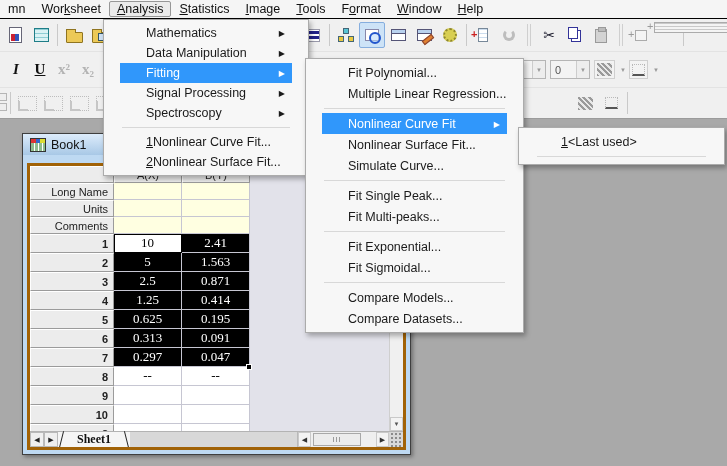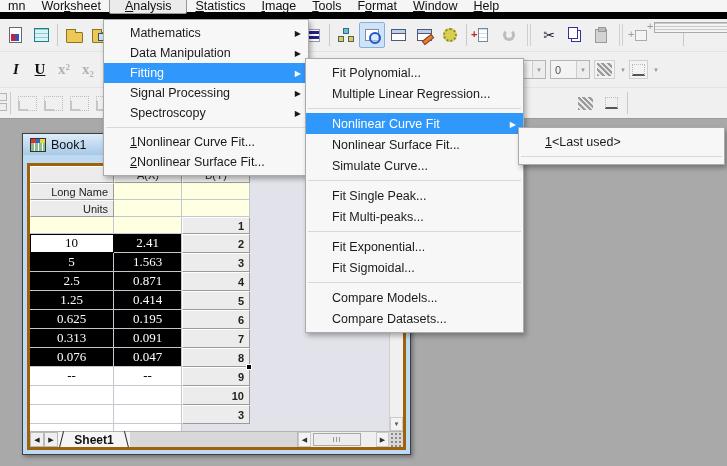--- a/index.html
+++ b/index.html
@@ -5,25 +5,25 @@
   * { box-sizing: border-box; margin: 0; padding: 0; }
   html, body { width: 727px; height: 466px; }
   body {
     position: relative; overflow: hidden;
     font-family: "Liberation Sans", sans-serif;
     background: #a9a9a9; font-size: 12px; color: #111;
   }
   
   .menubar {
     position: absolute; top: 0; left: 0; right: 0; height: 19px;
-    background: #f5f5f5; border-bottom: 7px solid #000000;
+    background: #f5f5f5; border-bottom: 1px solid #000000;
     display: flex; align-items: center; font-size: 12.5px; z-index: 6;
   }
   .mitem { padding: 1px 8px; white-space: nowrap; }
-  .mitem.active { border: 1px solid #979797; background: #ebebeb; border-radius: 2px; padding: 0 15px; }
+  .mitem.active { border: 1px solid #979797; background: #ebebeb; border-radius: 2px; padding: 0 7px; }
   .u { text-decoration: underline; }
   
   .tbzone { position: absolute; top: 19px; left: 0; right: 0; height: 100px; background: #f0f0f0; border-bottom: 1px solid #9b9b9b; z-index: 1; }
   .tbrow { position: absolute; left: 0; right: 0; display: flex; align-items: center; }
   .row1 { top: 0; height: 33px; border-bottom: 1px solid #e3e3e3; }
   .row2 { top: 33px; height: 36px; border-bottom: 1px solid #e3e3e3; }
   .row3 { top: 69px; height: 30px; }
   .tgroup { position: absolute; top: 0; bottom: 0; display: flex; align-items: center; }
   .tbtn { width: 26px; height: 26px; display: flex; align-items: center; justify-content: center; position: relative; flex: none; }
   .tbtn.pressed { background: #cde3f7; border: 1px solid #86aede; border-radius: 2px; }
@@ -92,32 +92,32 @@
   .cell.yellow { background: #ffffe1; }
   .cell.sel { background: #000; color: #fff; }
   .cell.active { background: #fff; color: #000; outline: 1px solid #000; outline-offset: -1px; }
   .sel-handle { position: absolute; left: 216px; top: 198px; width: 6px; height: 6px; background: #000; border: 1px solid #fff; }
   .vscroll { position: absolute; right: 0; top: 0; bottom: 16px; width: 14px; background: #f0f0f0; border-left: 1px solid #cfcfcf; }
   .vbtn { position: absolute; left: 0; right: 0; height: 14px; background: #f3f3f3; border: 1px solid #c9c9c9; display: flex; align-items: center; justify-content: center; font-size: 6px; color: #555; }
   .vbtn.top { top: 0; } .vbtn.bot { bottom: 0; }
   .vthumb { position: absolute; left: 1px; right: 1px; top: 15px; height: 64px; background: #dcdcdc; border: 1px solid #aeaeae; }
   .bottom { position: absolute; left: 0; right: 0; bottom: 0; height: 16px; background: #d8d8d8; border-top: 1px solid #b3b3b3; display: flex; align-items: stretch; }
   .tabnav { width: 14px; background: #efefef; border: 1px solid #b9b9b9; display: flex; align-items: center; justify-content: center; font-size: 7px; color: #222; flex: none; }
-  .sheettab { width: 72px; background: #f5f5f5; position: relative; display: flex; align-items: center; justify-content: center; font-family: Liberation Sans, sans-serif; font-weight: bold; font-size: 12px; flex: none; }
+  .sheettab { width: 72px; background: #f5f5f5; position: relative; display: flex; align-items: center; justify-content: center; font-family: Liberation Serif, serif; font-weight: bold; font-size: 12px; flex: none; }
   .sheettab::before { content: ""; position: absolute; left: 3px; top: -1px; bottom: -1px; width: 1px; background: #222; transform: rotate(14deg); }
   .sheettab::after { content: ""; position: absolute; right: 3px; top: -1px; bottom: -1px; width: 1px; background: #222; transform: rotate(-14deg); }
   .tabspace { flex: 1; background: #d8d8d8; }
   .hscroll { width: 92px; display: flex; background: #efefef; border-left: 1px solid #b9b9b9; flex: none; }
   .hbtn { width: 13px; display: flex; align-items: center; justify-content: center; font-size: 7px; color: #333; background: #f3f3f3; border: 1px solid #c9c9c9; flex: none; }
   .htrack { flex: 1; position: relative; }
   .hthumb { position: absolute; left: 2px; top: 1px; bottom: 1px; width: 48px; background: #ececec; border: 1px solid #a8a8a8; }
   .hthumb::after { content: ""; position: absolute; left: 50%; top: 3px; bottom: 3px; width: 8px; margin-left: -4px; background: repeating-linear-gradient(90deg, #9a9a9a 0 1px, transparent 1px 3px); }
   .grip { width: 14px; flex: none; background-image: radial-gradient(circle, #8a8a8a 1px, transparent 1.3px); background-size: 4px 4px; background-position: 1px 4px; }
   
-  .menu { position: absolute; background: #f7f7f7; border: 1px solid #ababab; box-shadow: 2px 3px 5px rgba(0,0,0,.3); padding: 3px 0; font-size: 12.5px; color: #1a1a1a; }
+  .menu { position: absolute; background: #f7f7f7; border: 1px solid #ababab; box-shadow: 2px 3px 5px rgba(0,0,0,.3); padding: 3px 16px; font-size: 12.5px; color: #1a1a1a; }
   .mi { height: 21px; display: flex; align-items: center; padding: 0 12px 0 26px; position: relative; white-space: nowrap; }
   #analysis-menu .mi { height: 20px; }
   .mi .arrow { position: absolute; right: 7px; font-size: 8px; top: 50%; transform: translateY(-50%); }
   .mi.hl { background: #3097fb; color: #fff; }
   .msep { height: 1px; background: #d8d8d8; margin: 4px 2px; }
   .mi .short { margin-left: auto; padding-left: 28px; }
   #analysis-menu { left: 103px; top: 19px; width: 206px; z-index: 10; }
   #fitting-menu { left: 305px; top: 58px; width: 219px; z-index: 11; }
   #nlfit-menu { left: 518px; top: 127px; width: 207px; z-index: 12; }
 </style>
@@ -277,20 +277,21 @@
         <div class="hcell">B(Y)</div>
 
         <div class="rhdr">Long Name</div>
         <div class="cell yellow"></div>
         <div class="cell yellow"></div>
 
         <div class="rhdr">Units</div>
         <div class="cell yellow"></div>
         <div class="cell yellow"></div>
 
+        <div class="rhdr">Comments</div>
         <div class="cell yellow"></div>
         <div class="cell yellow"></div>
 
         <div class="rhdr num">1</div>
         <div class="cell active">10</div>
         <div class="cell sel">2.41</div>
 
         <div class="rhdr num">2</div>
         <div class="cell sel">5</div>
         <div class="cell sel">1.563</div>
@@ -305,21 +306,21 @@
 
         <div class="rhdr num">5</div>
         <div class="cell sel">0.625</div>
         <div class="cell sel">0.195</div>
 
         <div class="rhdr num">6</div>
         <div class="cell sel">0.313</div>
         <div class="cell sel">0.091</div>
 
         <div class="rhdr num">7</div>
-        <div class="cell sel">0.076</div>
+        <div class="cell sel">0.297</div>
         <div class="cell sel">0.047</div>
 
         <div class="rhdr num">8</div>
         <div class="cell">--</div>
         <div class="cell">--</div>
 
         <div class="rhdr num">9</div>
         <div class="cell"></div>
         <div class="cell"></div>
 

